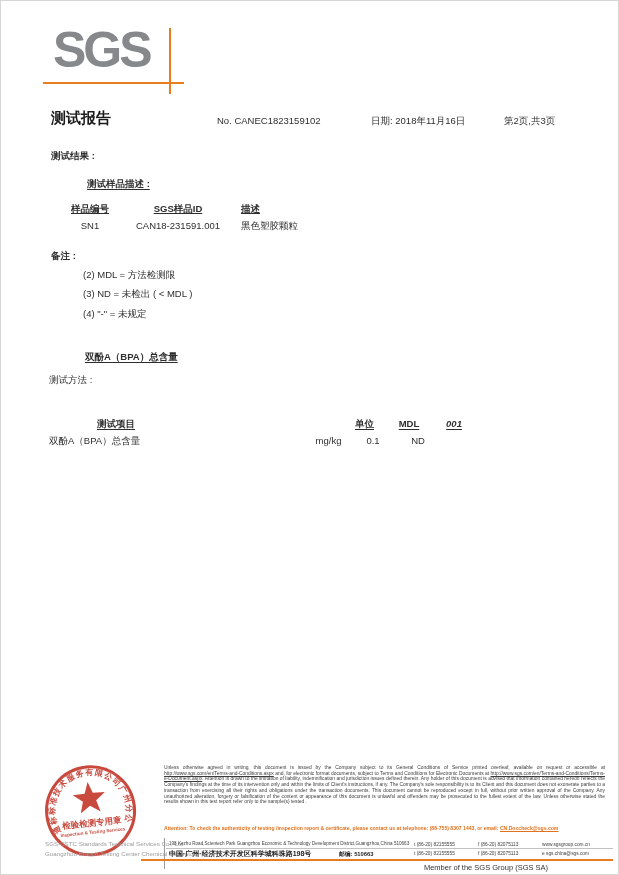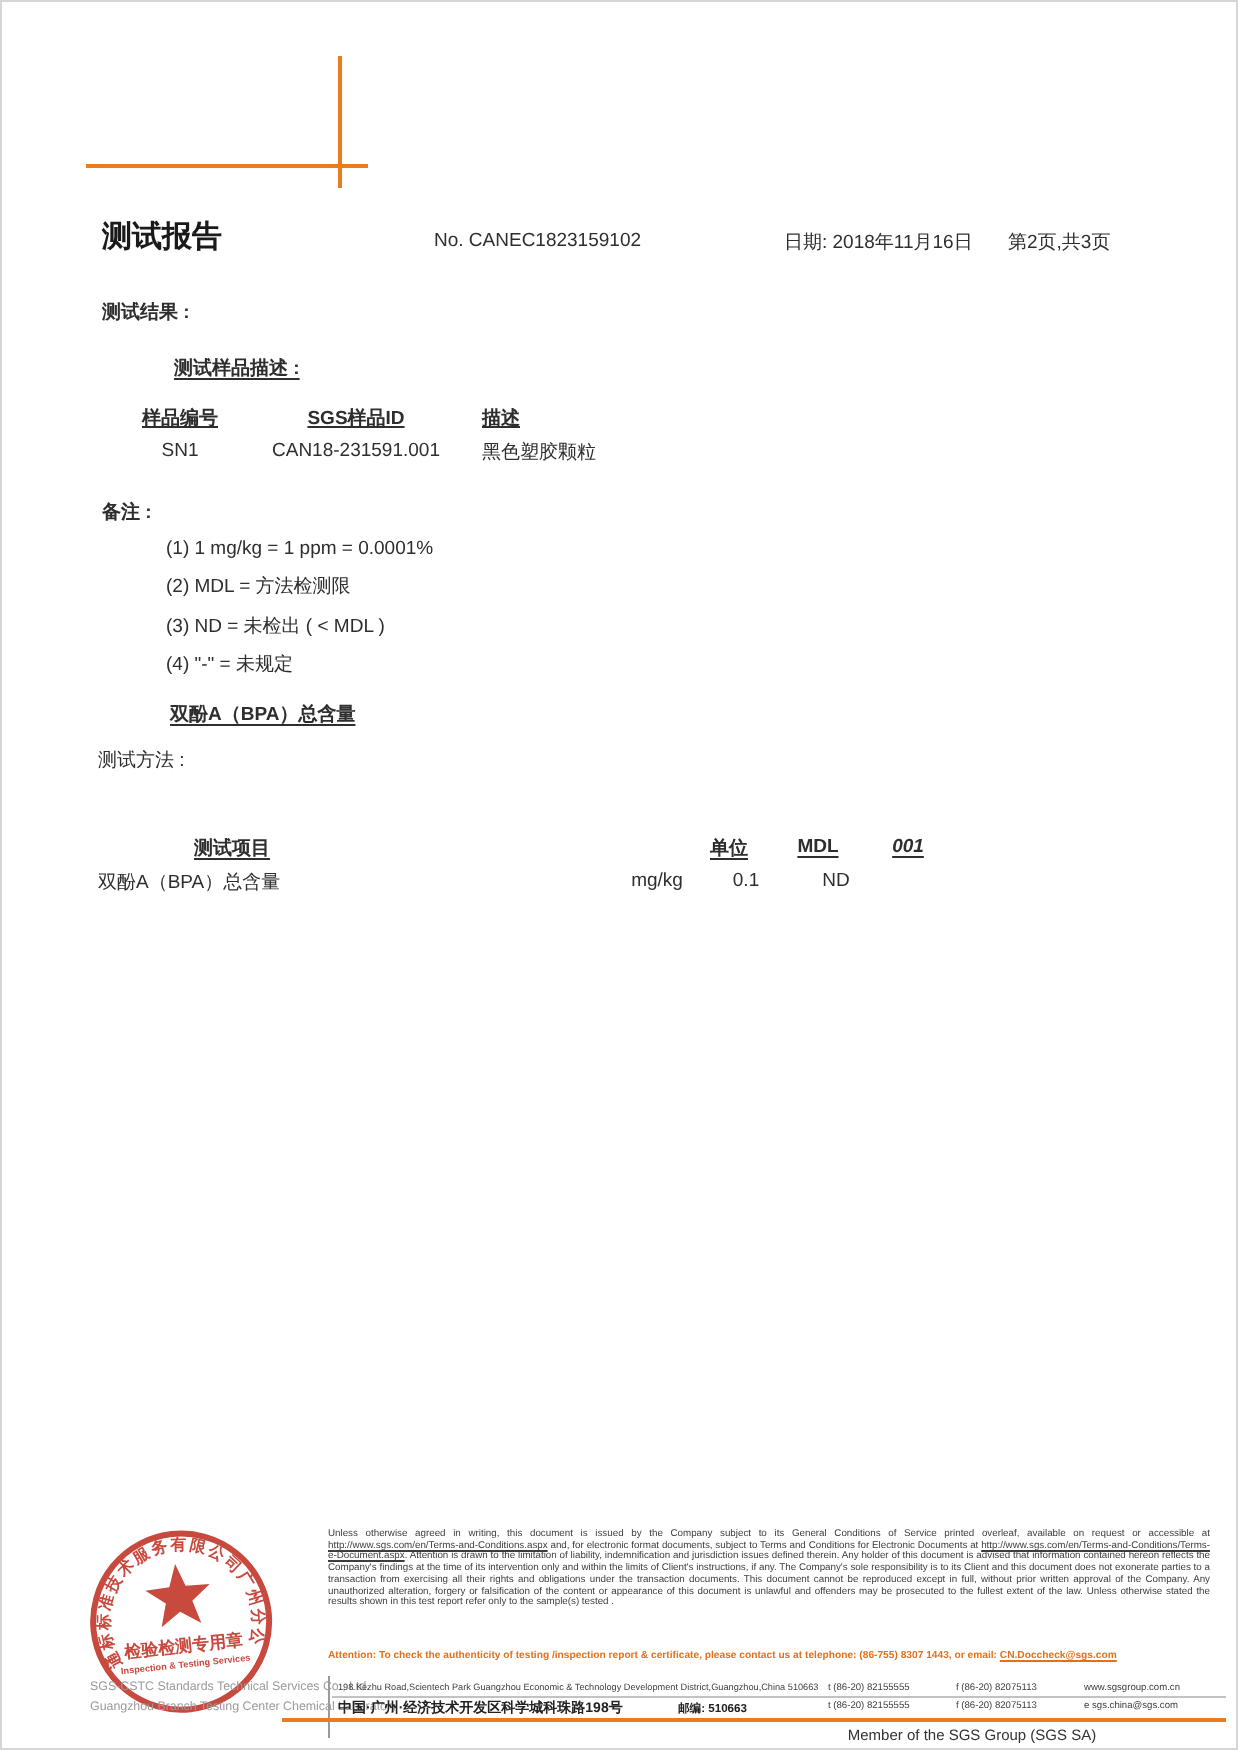--- a/index.html
+++ b/index.html
@@ -9,21 +9,21 @@
     font-family:"Liberation Sans", sans-serif;color:#2e2e2e;
   }
   .abs{position:absolute;}
   
   .logo-text{left:52px;top:24px;font-size:50px;font-weight:bold;color:#86888b;letter-spacing:-3px;line-height:1;}
   .logo-hline{left:42px;top:81px;width:141px;height:2px;background:#e87c1e;}
   .logo-vline{left:168px;top:27px;width:2px;height:66px;background:#e87c1e;}
   
   .doc-title{left:50px;top:108px;font-size:15px;font-weight:bold;color:#1a1a1a;}
   .report-no{left:216px;top:114px;font-size:9.5px;}
-  .report-date{left:370px;top:114px;font-size:9.5px;margin-left:21px;}
+  .report-date{left:370px;top:114px;font-size:9.5px;}
   .page-info{left:493px;top:114px;font-size:9.5px;margin-left:10px;}
   
   .lbl{font-size:9.5px;font-weight:bold;}
   .txt{font-size:9.5px;}
   .u{text-decoration:underline;text-underline-offset:2px;margin-left:36px;}
   .results-label{left:50px;top:149px;}
   .sample-heading{left:50px;top:177px;}
   .s-c1{left:57px;width:64px;text-align:center;}
   .s-c2{left:127px;width:100px;text-align:center;}
   .s-c3{left:240px;}
@@ -62,41 +62,41 @@
   .addr-vline{left:163px;top:837px;width:1px;height:31px;background:#9a9a9a;}
   .footer-orange-line{left:140px;top:858px;width:472px;height:2px;background:#e87c1e;}
   .member-line{left:400px;top:862px;width:170px;text-align:center;font-size:7.5px;color:#333;}
   .stamp{left:38px;top:764px;width:100px;height:100px;transform:rotate(-6deg);opacity:0.92;}
 </style>
 </head>
 <body>
 
 <div class="page">
 
+  <div class="abs logo-text">SGS</div>
   <div class="abs logo-hline"></div>
   <div class="abs logo-vline"></div>
 
   <div class="abs doc-title">测试报告</div>
   <div class="abs report-no">No. CANEC1823159102</div>
   <div class="abs report-date">日期: 2018年11月16日</div>
   <div class="abs page-info">第2页,共3页</div>
 
   <div class="abs lbl results-label">测试结果 :</div>
 
   <div class="abs lbl u sample-heading">测试样品描述 :</div>
   <div class="abs lbl s-head s-c1">样品编号</div>
   <div class="abs lbl s-head s-c2">SGS样品ID</div>
   <div class="abs lbl s-head s-c3">描述</div>
   <div class="abs txt s-row s-c1">SN1</div>
   <div class="abs txt s-row s-c2">CAN18-231591.001</div>
   <div class="abs txt s-row s-c3">黑色塑胶颗粒</div>
 
   <div class="abs lbl notes-label">备注 :</div>
   <div class="abs notes-list">
-    <div>(1) 1 mg/kg = 1 ppm = 0.0001%</div>
     <div>(2) MDL = 方法检测限</div>
     <div>(3) ND = 未检出 ( &lt; MDL )</div>
     <div>(4) "-" = 未规定</div>
   </div>
 
   <div class="abs lbl u bpa-heading">双酚A（BPA）总含量</div>
   <div class="abs method-label">测试方法 :</div>
 
   <div class="abs txt t-head t-item-h u">测试项目</div>
   <div class="abs txt t-head t-unit u">单位</div>

